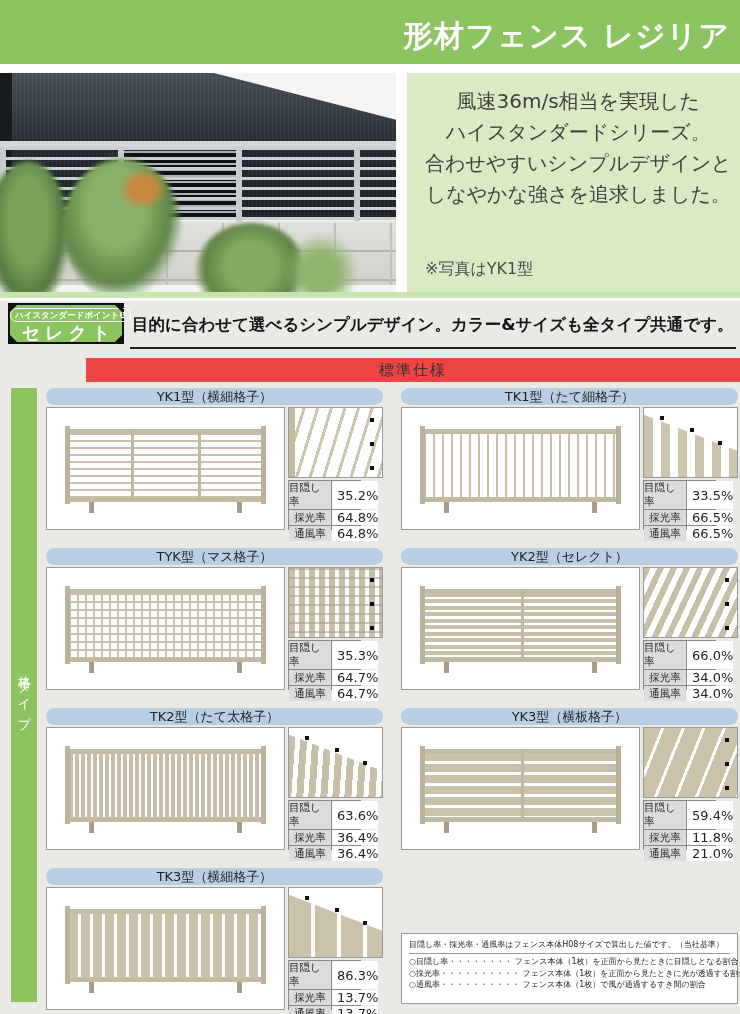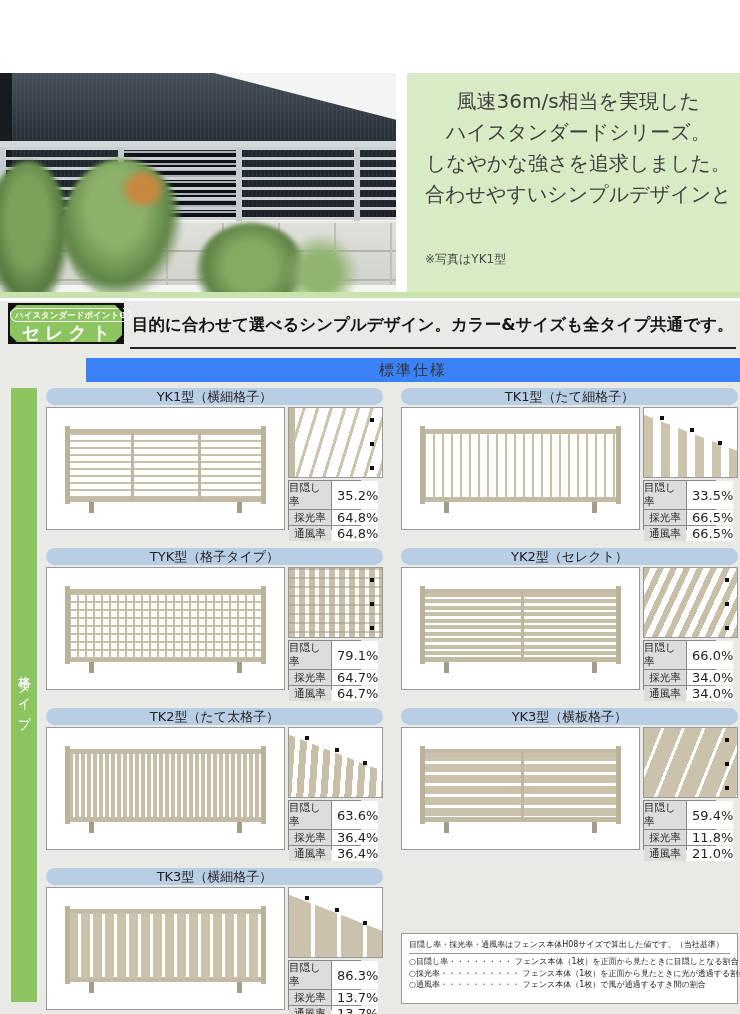--- a/index.html
+++ b/index.html
@@ -41,40 +41,40 @@
   .blob.b2b { left:120px; top:96px; width:46px; height:40px;
     background:radial-gradient(ellipse, #c8873f 0 40%, rgba(200,135,63,0) 72%); }
   .blob.b3 { left:196px; top:150px; width:110px; height:96px;
     background:radial-gradient(ellipse at 50% 45%, #84aa62 0 32%, #5d8145 60%, rgba(93,129,69,0) 75%); }
   .blob.b4 { left:284px; top:160px; width:74px; height:80px;
     background:radial-gradient(ellipse, #90b470 0 35%, rgba(144,180,112,0) 72%); }
 
   .intro-box { position:absolute; left:407px; top:73px; width:333px; height:219px; background:#d9ebc4; }
   .intro-line { position:relative; margin-left:18px; font-size:20px; line-height:31px; color:#3f3f3f; font-weight:500;text-align:center; }
   .intro-lines { position:absolute; top:13px; left:0; }
-  .photo-caption { position:absolute; left:18px; bottom:24px; font-size:12px; color:#4a4a4a;text-align:right; }
+  .photo-caption { position:absolute; left:18px; bottom:12px; font-size:16px; color:#4a4a4a;text-align:right; }
 
   .green-strip { position:absolute; left:0; top:292px; width:740px; height:6px; background:#c8e3ac; }
   .content-bg { position:absolute; left:0; top:301px; width:740px; height:713px; background:#e9eae6; }
 
   
   .badge { position:absolute; left:8px; top:303px; width:116px; height:41px; background:#8cc45f; border:2px solid #111; }
   .corner { position:absolute; width:9px; height:9px; background:#111; }
   .corner.tl { left:-1px; top:-1px; clip-path:polygon(0 0,100% 0,0 100%); }
   .corner.tr { right:-1px; top:-1px; clip-path:polygon(0 0,100% 0,100% 100%); }
   .corner.bl { left:-1px; bottom:-1px; clip-path:polygon(0 0,0 100%,100% 100%); }
   .corner.br { right:-1px; bottom:-1px; clip-path:polygon(100% 0,0 100%,100% 100%); }
   .badge-top { margin:3px auto 0; width:fit-content; border:1px solid #fff; border-radius:7px;
     padding:0 4px; font-size:8.5px; line-height:12px; color:#fff; font-weight:bold; white-space:nowrap; }
   .badge-main { text-align:center; font-size:18px; line-height:21px; font-weight:bold; color:#fff; letter-spacing:5px; text-indent:5px; }
   .headline { position:absolute; left:132px; top:314px; width:604px; font-size:16.5px; font-weight:bold; color:#141414; letter-spacing:0; }
   .headline-rule { position:absolute; left:130px; top:347px; width:606px; height:2px; background:#222; }
 
   
-  .spec-bar { position:absolute; left:86px; top:358px; width:654px; height:24px; background:#3b82f6;
+  .spec-bar { position:absolute; left:86px; top:358px; width:654px; height:24px; background:#ef4444;
     display:flex; align-items:center; justify-content:center; font-size:15px; color:#333; letter-spacing:2px; }
   .side-bar { position:absolute; left:11px; top:388px; width:26px; height:614px; background:#8cc45f;
     display:flex; align-items:center; justify-content:center; }
   .side-label { writing-mode:vertical-rl; font-size:13px; color:#fff; letter-spacing:3px; }
 
   
   .card { position:absolute; width:337px; height:142px; }
   .pill { position:absolute; left:0; top:0; width:337px; height:17px; border-radius:9px; background:#b8cee4;
     display:flex; align-items:center; justify-content:center; font-size:13px; color:#222; font-weight:500; }
   .imgbox { position:absolute; left:0; top:19px; width:239px; height:123px; background:#fff; border:1px solid #999; }
@@ -129,20 +129,23 @@
     border:1.5px solid #999; padding:5px 7px; }
   .fn-title { font-size:8px; color:#222; line-height:11px; }
   .fn-rule { border-top:1px solid #999; margin:3px 0 2px; }
   .fn-item { font-size:8px; color:#222; line-height:11.5px; white-space:nowrap; }
 </style>
 </head>
 <body>
 
 <div id="canvas">
 
+  <div class="header-band">
+    <div class="page-title">形材フェンス レジリア</div>
+  </div>
 
   <div class="photo">
     <div class="ph-wall"></div>
     <div class="ph-wall-edge"></div>
     <div class="ph-dense"></div>
     <div class="ph-toprail"></div>
     <div class="ph-fence"></div>
     <div class="ph-blocks-top"></div>
     <div class="ph-blocks"></div>
     <div class="ph-pave"></div>
@@ -150,22 +153,22 @@
     <div class="blob b2"></div>
     <div class="blob b2b"></div>
     <div class="blob b3"></div>
     <div class="blob b4"></div>
   </div>
 
   <div class="intro-box">
     <div class="intro-lines">
       <div class="intro-line">風速36m/s相当を実現した</div>
       <div class="intro-line">ハイスタンダードシリーズ。</div>
+      <div class="intro-line">合わせやすいシンプルデザインと</div>
       <div class="intro-line">しなやかな強さを追求しました。</div>
-      <div class="intro-line">合わせやすいシンプルデザインと</div>
     </div>
     <div class="photo-caption">※写真はYK1型</div>
   </div>
 
   <div class="green-strip"></div>
   <div class="content-bg"></div>
 
   <div class="badge">
     <i class="corner tl"></i>
     <i class="corner tr"></i>
@@ -233,39 +236,39 @@
       <div class="sl">目隠し率</div>
         <div class="sv">33.5%</div>
       <div class="sl">採光率</div>
         <div class="sv">66.5%</div>
       <div class="sl">通風率</div>
         <div class="sv">66.5%</div>
     </div>
   </div>
 
   <div class="card" style="left:46px; top:548px;">
-    <div class="pill">TYK型（格子タイプ）</div>
+    <div class="pill">TYK型（マス格子）</div>
     <div class="imgbox">
       <div class="fence tyk">
           <i class="rail top"></i>
           <i class="rail bot"></i>
           <i class="infill"></i>
         <i class="post l"></i>
           <i class="post r"></i>
           <i class="leg ll"></i>
           <i class="leg lr"></i>
         </div>
     </div>
     <div class="detailbox">
       <div class="dimg d-tyk"></div>
         <i class="marks mv"></i>
     </div>
     <div class="stat-table">
       <div class="sl">目隠し率</div>
-        <div class="sv">79.1%</div>
+        <div class="sv">35.3%</div>
       <div class="sl">採光率</div>
         <div class="sv">64.7%</div>
       <div class="sl">通風率</div>
         <div class="sv">64.7%</div>
     </div>
   </div>
 
   <div class="card" style="left:401px; top:548px;">
     <div class="pill">YK2型（セレクト）</div>
     <div class="imgbox">

